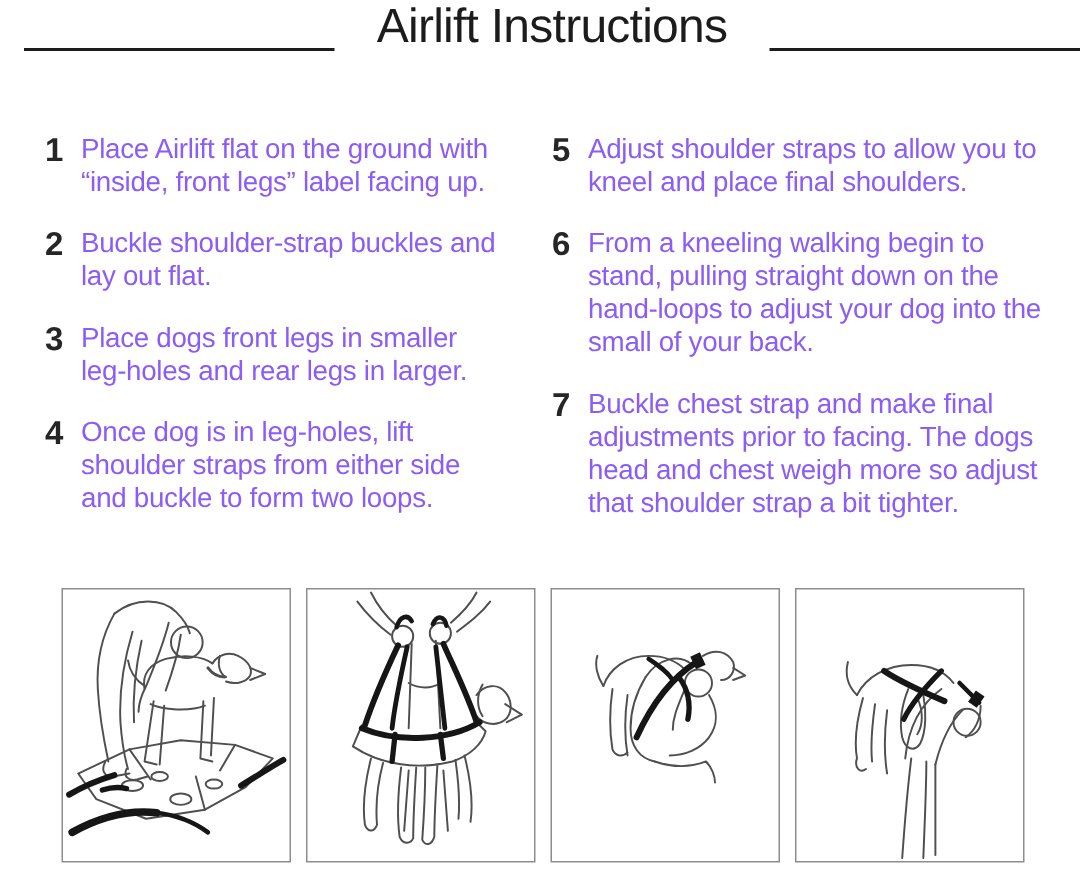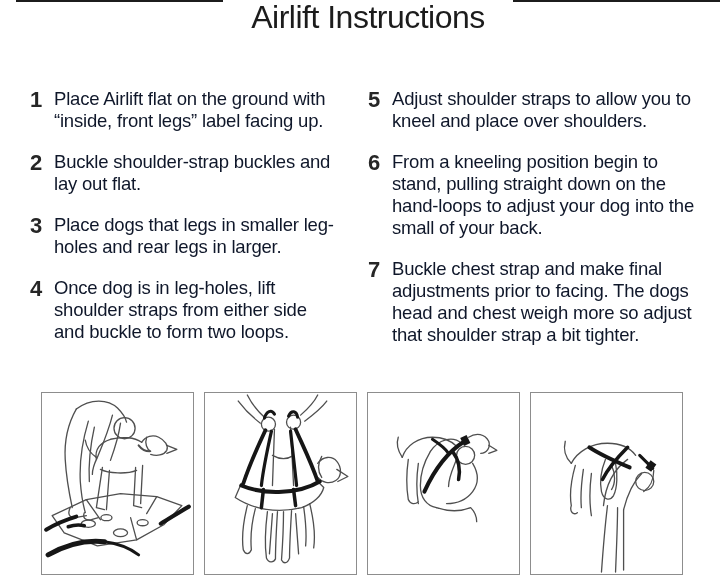--- a/index.html
+++ b/index.html
@@ -1,31 +1,31 @@
 <!DOCTYPE html>
 <html><head>
 <meta charset="utf-8">
 <style>
   html,body{margin:0;padding:0;background:#ffffff;}
   .page{position:relative;width:720px;height:580px;background:#ffffff;overflow:hidden;
         font-family:"Liberation Sans",sans-serif;-webkit-font-smoothing:antialiased;}
 
   
-  .header{position:absolute;top:0;left:16px;right:0;height:34px;display:flex;align-items:flex-start;gap:28px;}
+  .header{position:absolute;top:0;left:16px;right:0;height:34px;display:flex;align-items:flex-end;gap:28px;}
   .rule{flex:1;height:2px;background:#1c1c1c;}
   .title{font-size:32px;line-height:34px;color:#1c1c1c;letter-spacing:-0.5px;white-space:nowrap;font-weight:400;}
 
   
   .columns{position:absolute;top:88px;left:30px;right:14px;display:flex;}
   .col{display:flex;flex-direction:column;}
   .col-left{width:308px;flex:none;}
   .col-right{margin-left:30px;flex:1;}
   .step{display:flex;margin-bottom:19px;}
   .step-num{flex:0 0 24px;font-weight:700;font-size:22px;line-height:23px;color:#262626;}
-  .step-text{font-size:18.5px;line-height:22px;color:#0f172a;letter-spacing:-0.2px;}
+  .step-text{font-size:18.5px;line-height:22px;color:#8b5cf6;letter-spacing:-0.2px;}
 
   
   .figures{position:absolute;top:392px;left:41px;display:flex;gap:10px;}
   .fig{width:153px;height:183px;border:1.5px solid #8d8d8d;box-sizing:border-box;background:#ffffff;}
   .fig svg{display:block;width:100%;height:100%;}
 </style>
 </head>
 <body>
 
 <div class="page">
@@ -41,35 +41,35 @@
       <div class="step">
         <div class="step-num">1</div>
         <div class="step-text">Place Airlift flat on the ground with “inside, front legs” label facing up.</div>
       </div>
       <div class="step">
         <div class="step-num">2</div>
         <div class="step-text">Buckle shoulder-strap buckles and lay out flat.</div>
       </div>
       <div class="step">
         <div class="step-num">3</div>
-        <div class="step-text">Place dogs that legs in smaller leg-holes and rear legs in larger.</div>
+        <div class="step-text">Place dogs front legs in smaller leg-holes and rear legs in larger.</div>
       </div>
       <div class="step">
         <div class="step-num">4</div>
         <div class="step-text">Once dog is in leg-holes, lift shoulder straps from either side and buckle to form two loops.</div>
       </div>
     </div>
     <div class="col col-right">
       <div class="step">
         <div class="step-num">5</div>
-        <div class="step-text">Adjust shoulder straps to allow you to kneel and place over shoulders.</div>
+        <div class="step-text">Adjust shoulder straps to allow you to kneel and place final shoulders.</div>
       </div>
       <div class="step">
         <div class="step-num">6</div>
-        <div class="step-text">From a kneeling position begin to stand, pulling straight down on the hand-loops to adjust your dog into the small of your back.</div>
+        <div class="step-text">From a kneeling walking begin to stand, pulling straight down on the hand-loops to adjust your dog into the small of your back.</div>
       </div>
       <div class="step">
         <div class="step-num">7</div>
         <div class="step-text">Buckle chest strap and make final adjustments prior to facing. The dogs head and chest weigh more so adjust that shoulder strap a bit tighter.</div>
       </div>
     </div>
   </div>
 
   <div class="figures">
 

